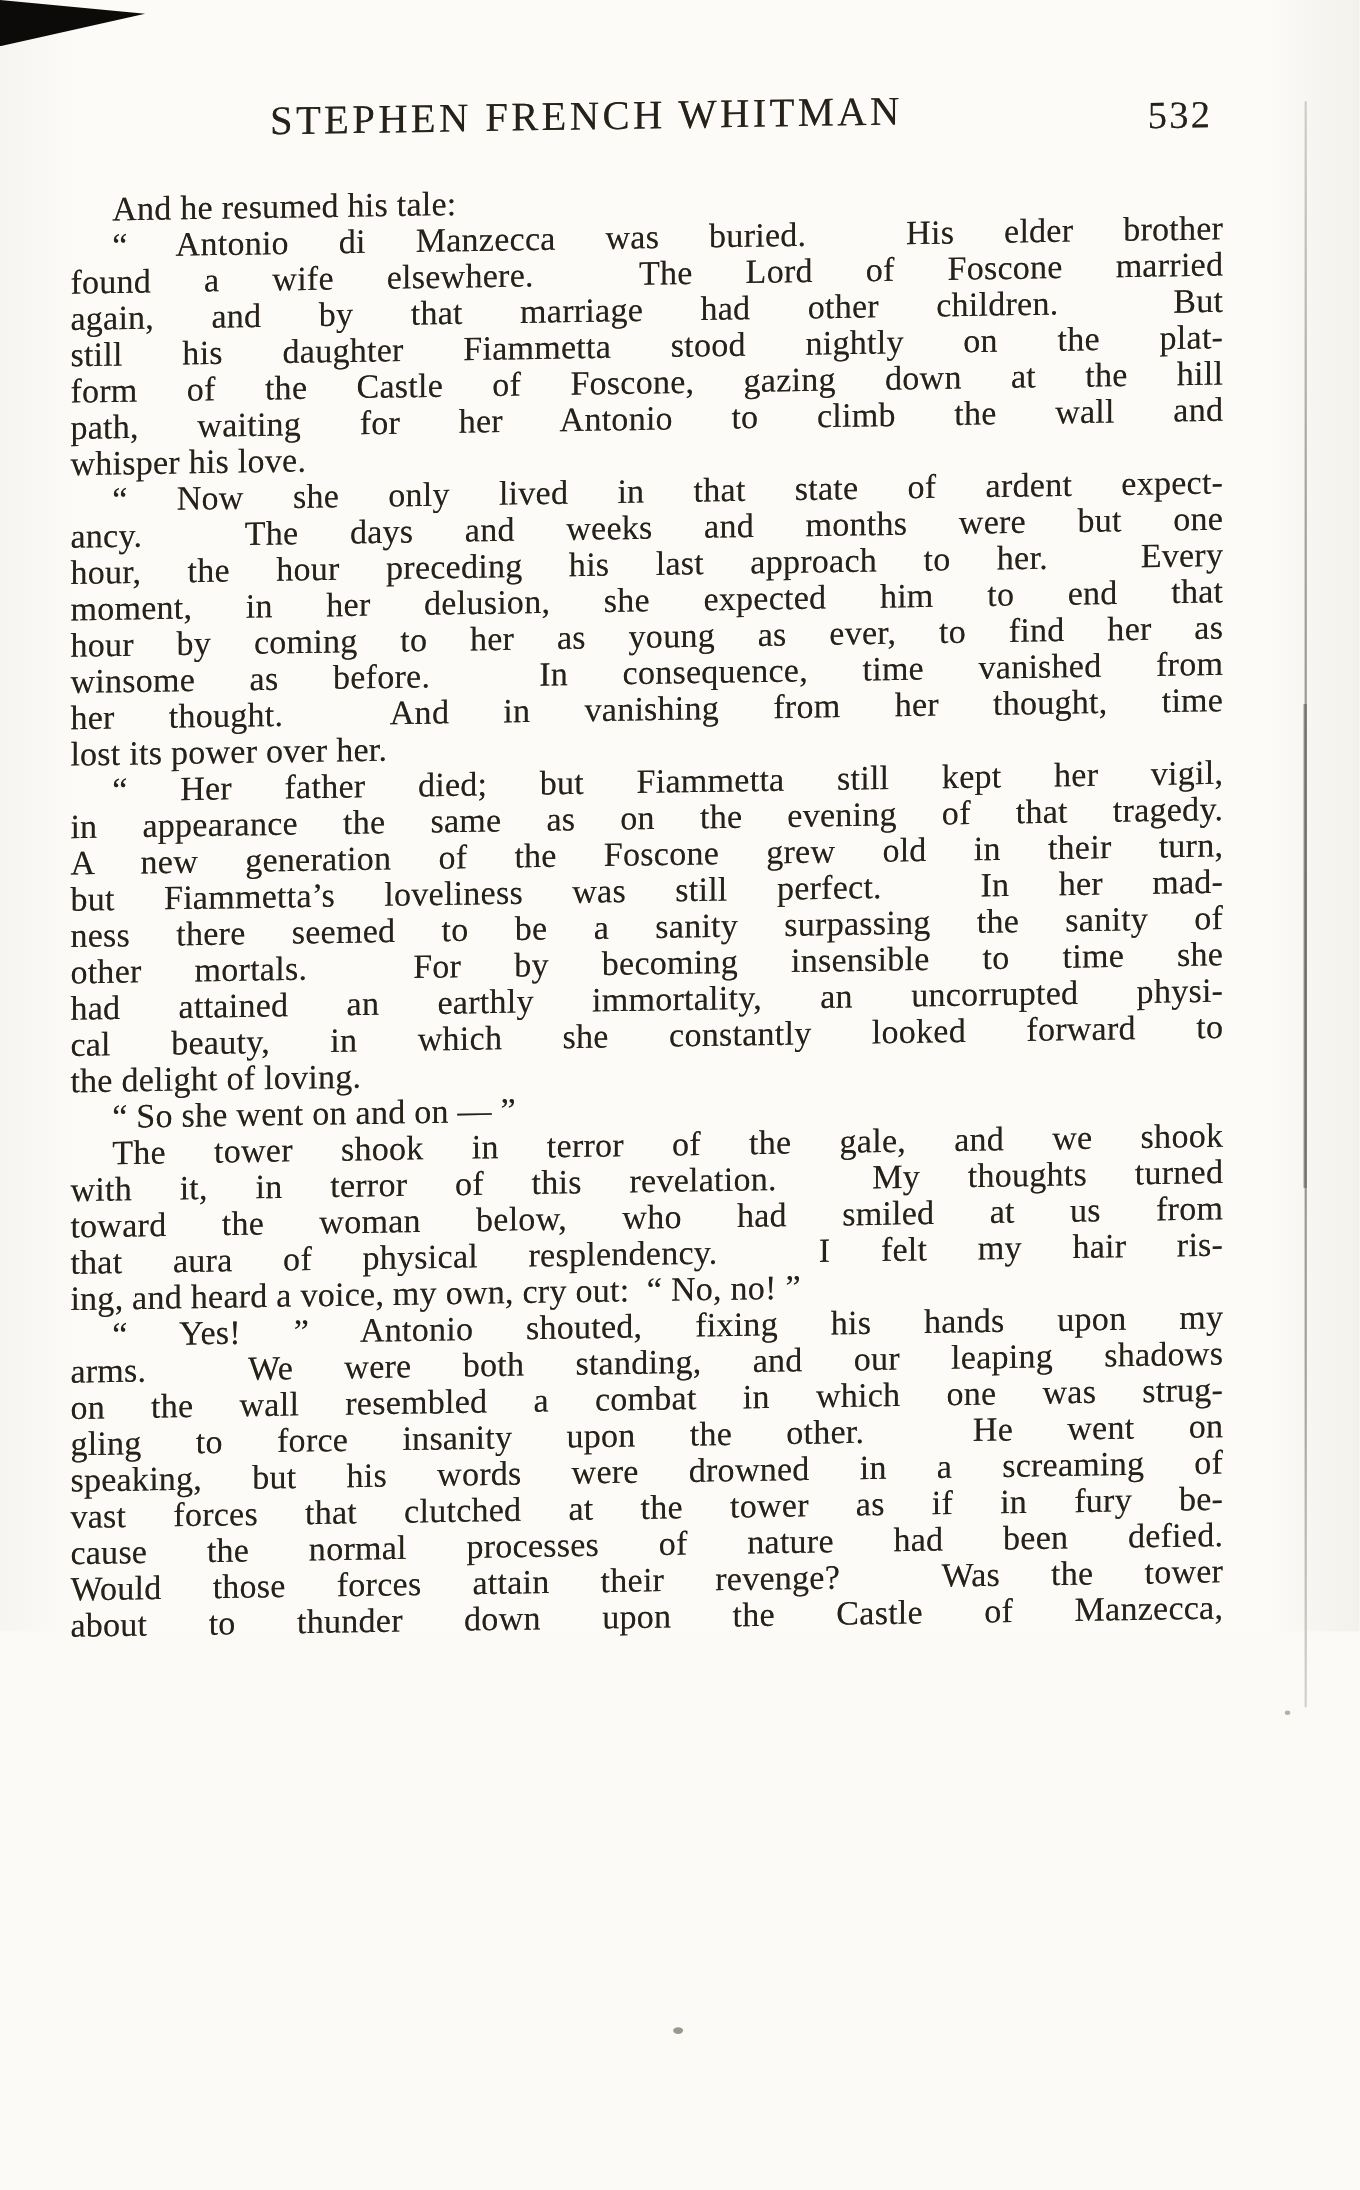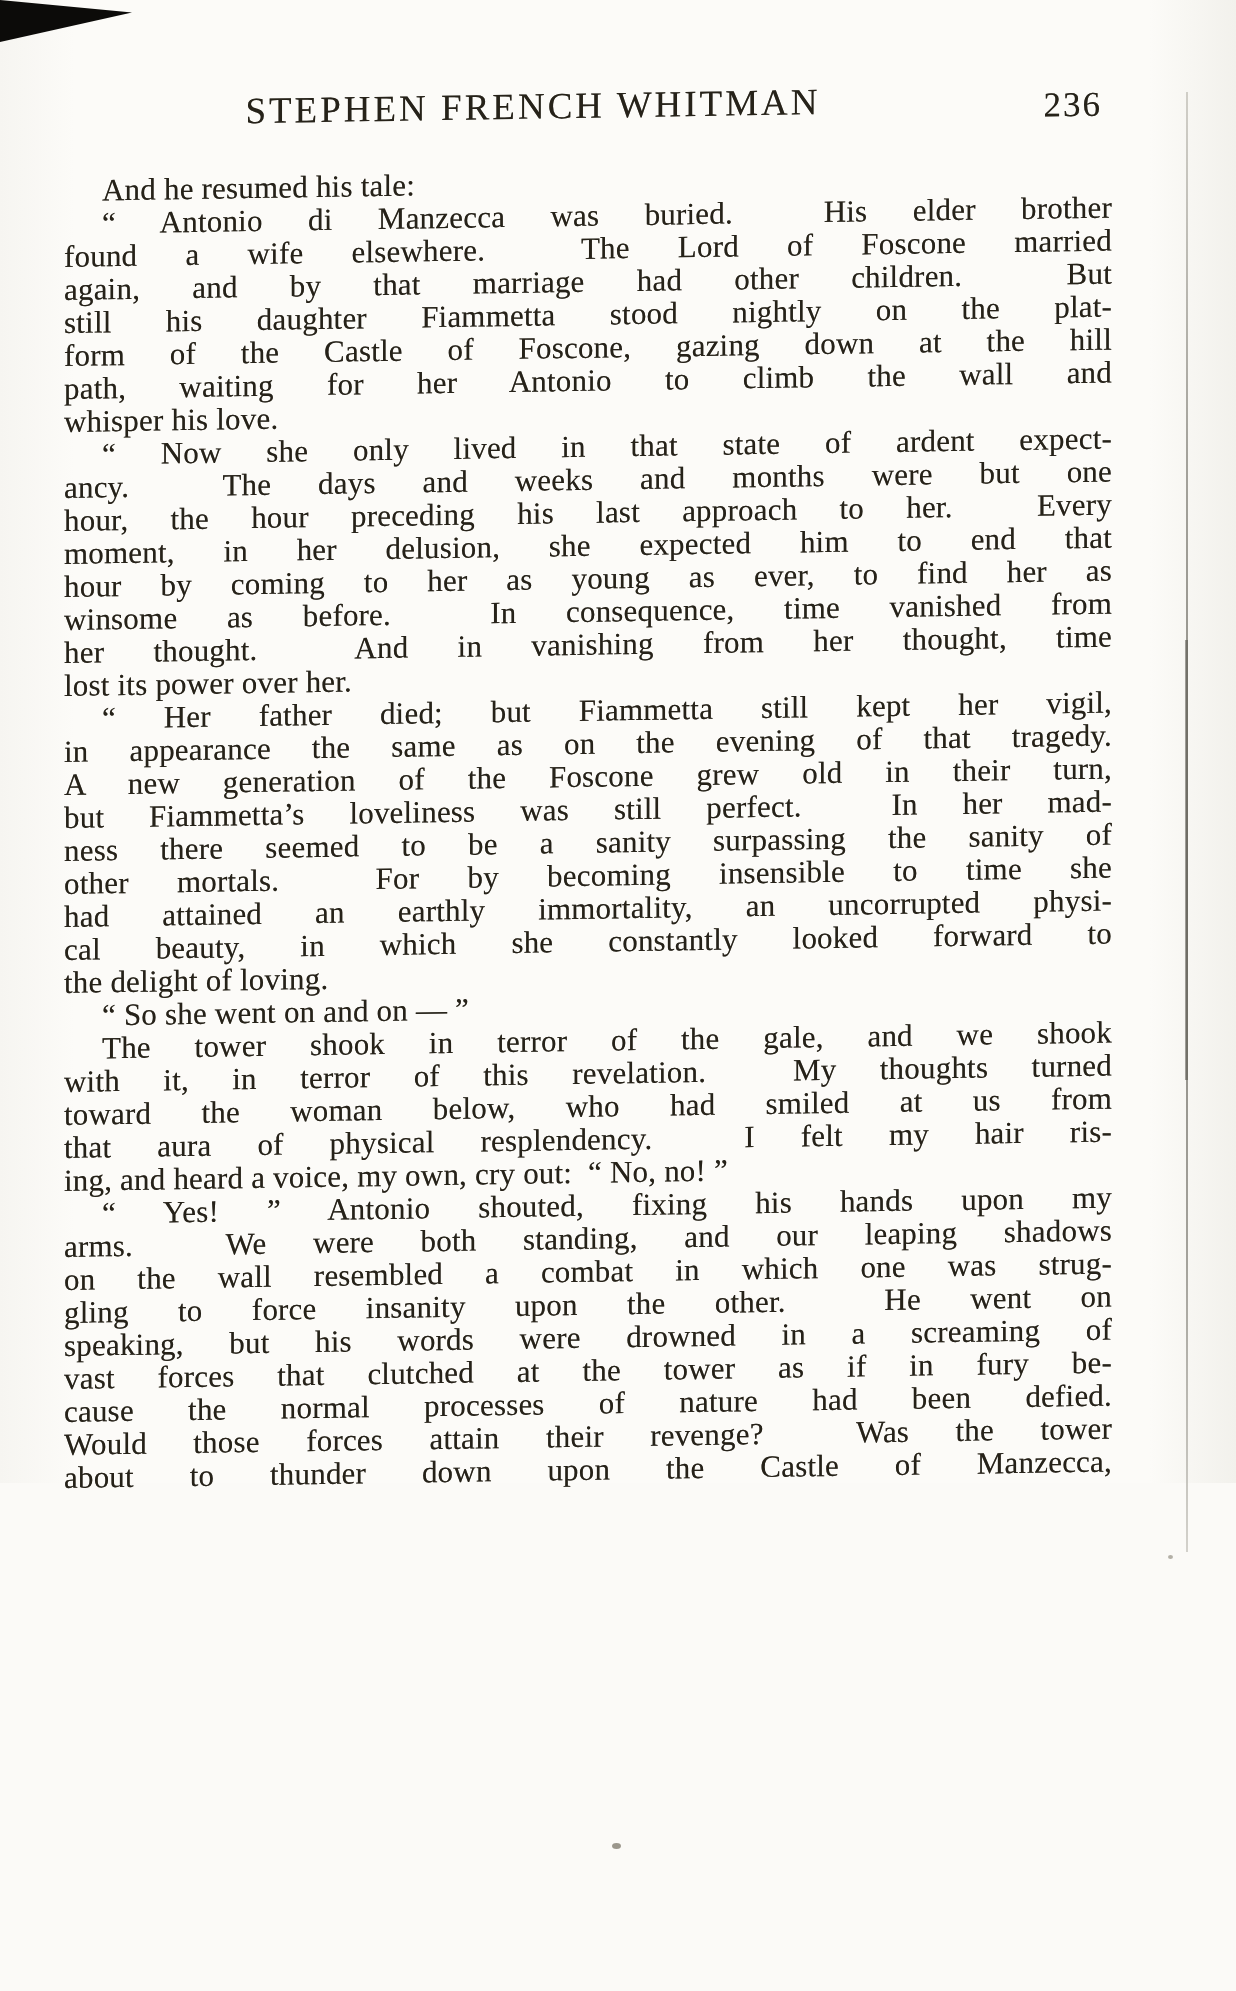--- a/index.html
+++ b/index.html
@@ -117,21 +117,21 @@
 
   <div class="corner-mark"></div>
   <div class="edge-line"></div>
   <div class="edge-line-dark"></div>
   <div class="speck-1"></div>
   <div class="speck-2"></div>
 
   <div class="page-content">
     <div class="running-head">
       <div class="head-title">STEPHEN FRENCH WHITMAN</div>
-      <div class="head-page-number">236</div>
+      <div class="head-page-number">532</div>
     </div>
     <div class="page-body">
         <div class="paragraph">
           <div class="line first last">And he resumed his tale:</div>
         </div>
         <div class="paragraph">
           <div class="line first">“ Antonio di Manzecca was buried.&nbsp; His elder brother</div>
           <div class="line">found a wife elsewhere.&nbsp; The Lord of Foscone married</div>
           <div class="line">again, and by that marriage had other children.&nbsp; But</div>
           <div class="line">still his daughter Fiammetta stood nightly on the plat-</div>

